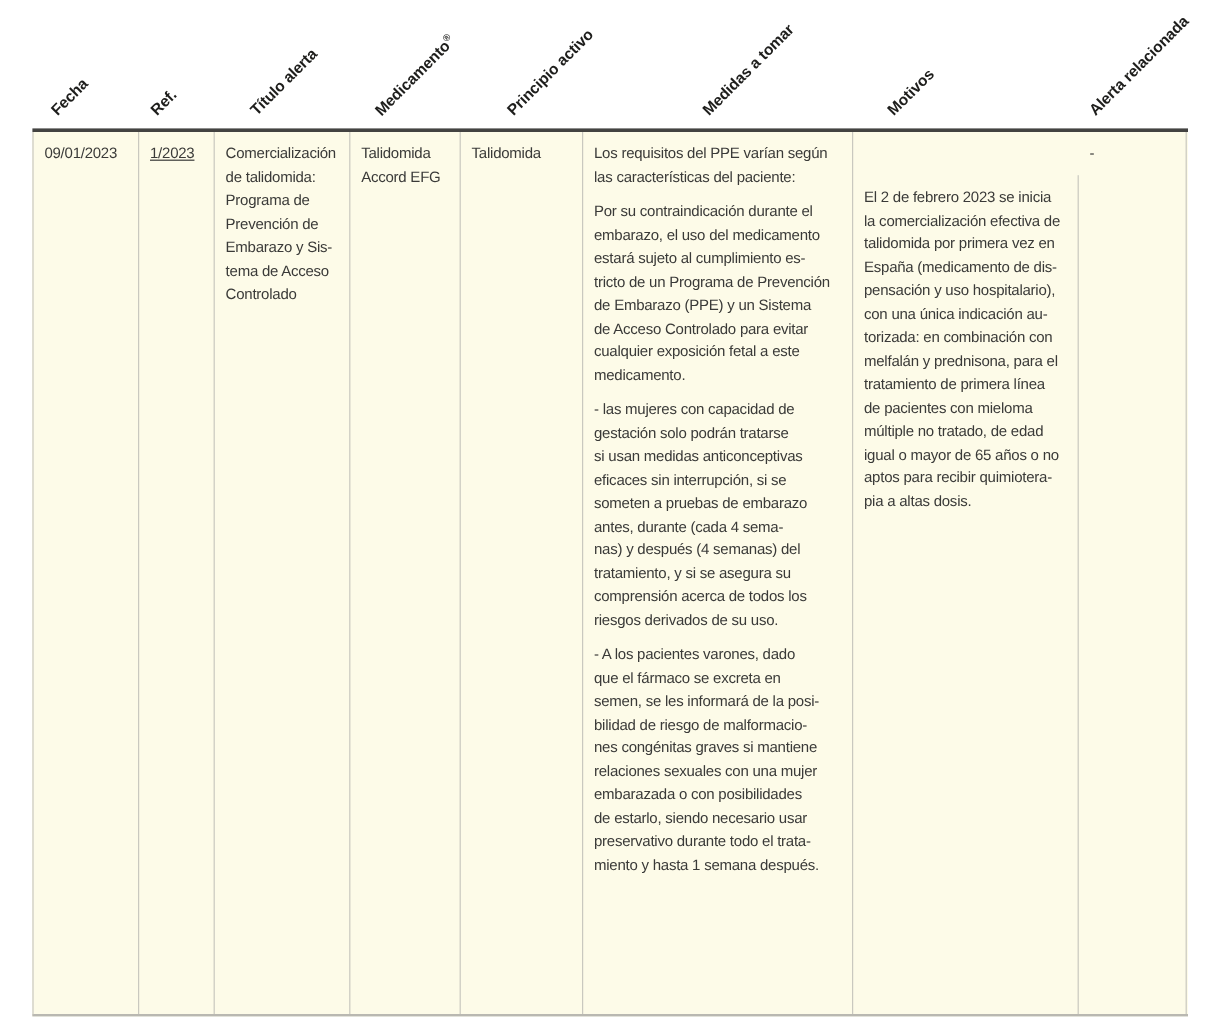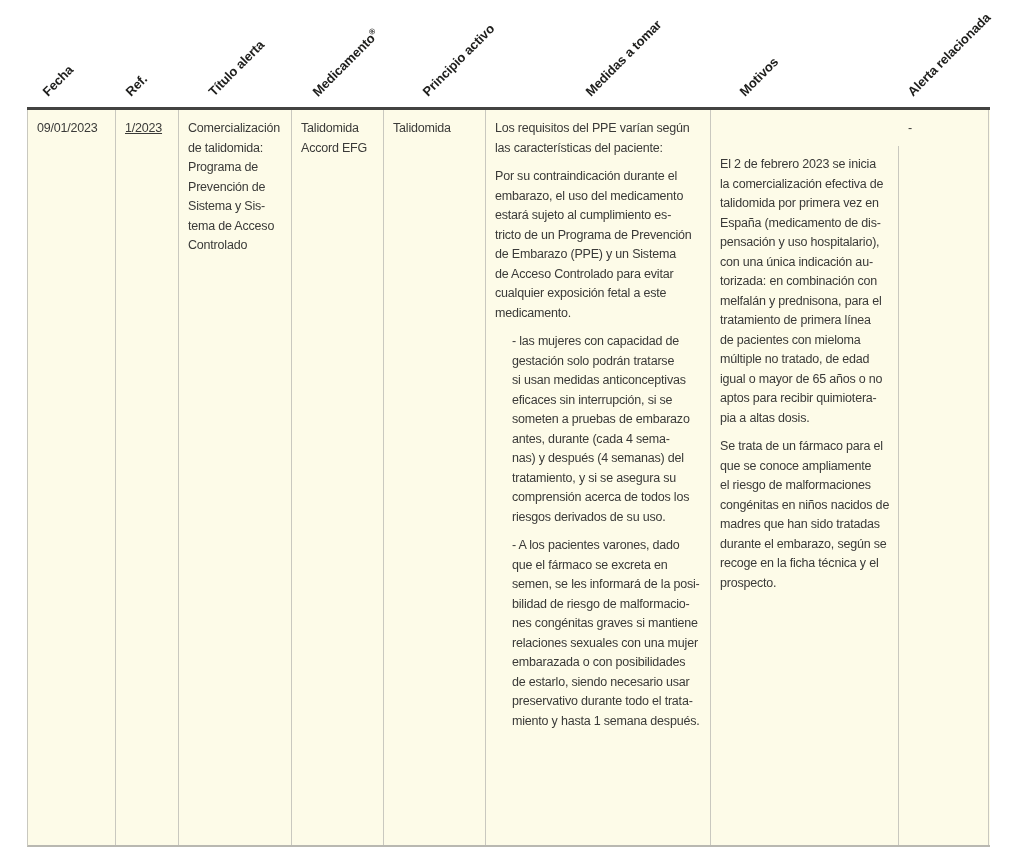--- a/index.html
+++ b/index.html
@@ -66,21 +66,21 @@
   .col-medicamento{width:92px;}
   .col-principio{width:102px;}
   .col-medidas{width:225px;}
   .col-motivos{width:188px;margin-top:36px;}
   .col-alerta{width:90px;}
   .par{
     white-space:pre-line;
     margin:0 0 9px 0;
   }
   .par:last-child{margin-bottom:0;}
-  .par.indent{margin-left:17px;}
+  .par.indent{margin-left:0;}
 </style>
 </head>
 <body>
 
 <div class="table-wrap">
 
   <div class="thead">
     <div class="hdr" style="left:23px"><span>Fecha</span></div>
     <div class="hdr" style="left:106px"><span>Ref.</span></div>
     <div class="hdr" style="left:189px"><span>Título alerta</span></div>
@@ -96,21 +96,21 @@
         <p class="par">09/01/2023</p>
       </div>
     <div class="cell col-ref">
         <p class="par">1/2023</p>
       </div>
     <div class="cell col-titulo">
         <p class="par">Comercialización
 de talidomida:
 Programa de
 Prevención de
-Sistema y Sis-
+Embarazo y Sis-
 tema de Acceso
 Controlado</p>
       </div>
     <div class="cell col-medicamento">
         <p class="par">Talidomida
 Accord EFG</p>
       </div>
     <div class="cell col-principio">
         <p class="par">Talidomida</p>
       </div>
@@ -154,27 +154,19 @@
 pensación y uso hospitalario),
 con una única indicación au-
 torizada: en combinación con
 melfalán y prednisona, para el
 tratamiento de primera línea
 de pacientes con mieloma
 múltiple no tratado, de edad
 igual o mayor de 65 años o no
 aptos para recibir quimiotera-
 pia a altas dosis.</p>
-        <p class="par">Se trata de un fármaco para el
-que se conoce ampliamente
-el riesgo de malformaciones
-congénitas en niños nacidos de
-madres que han sido tratadas
-durante el embarazo, según se
-recoge en la ficha técnica y el
-prospecto.</p>
       </div>
     <div class="cell col-alerta">
         <p class="par">-</p>
       </div>
   </div>
 
 </div>
 
 </body></html>

